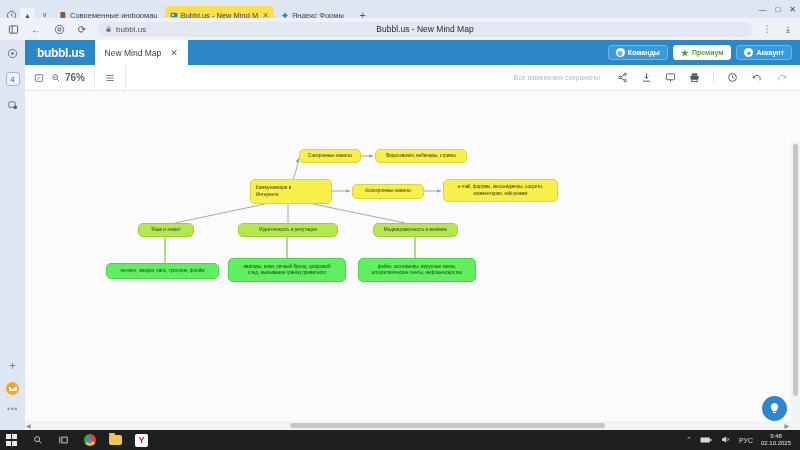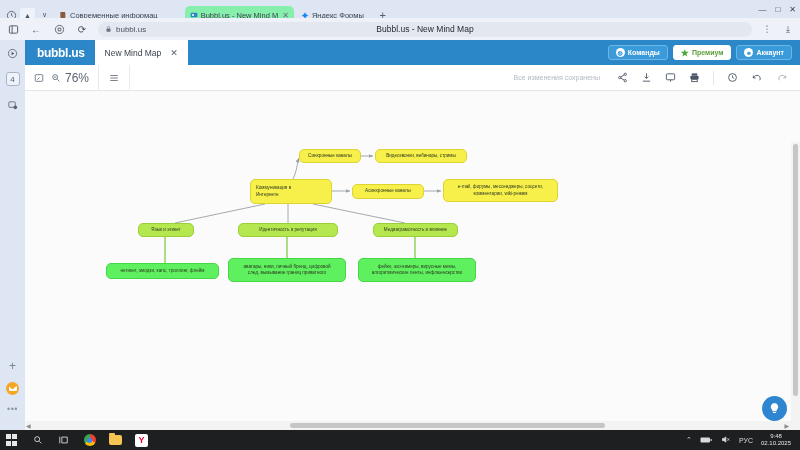--- a/index.html
+++ b/index.html
@@ -18,21 +18,21 @@
   }
   .hist-btn { width: 14px; height: 14px; display: flex; align-items: center; justify-content: center; color: #5c6470; }
   .tabnav { width: 15px; height: 14px; display: flex; align-items: center; justify-content: center;
             font-size: 7px; color: #4a5260; }
   .tabnav.box { background: #eef2fa; border-radius: 2px; }
   .tab {
     height: 18px; display: flex; align-items: center; gap: 3px;
     padding: 0 5px; font-size: 7.5px; color: #3c4350; max-width: 112px;
     border-radius: 5px 5px 0 0; white-space: nowrap; overflow: hidden;
   }
-  .tab.active { background: #86efac; margin-left: 20px; }
+  .tab.active { background: #fde047; }
   .tab .favicon { width: 8px; height: 8px; flex: 0 0 8px; display:flex; align-items:center; justify-content:center;}
   .tab .tlabel { overflow: hidden; text-overflow: clip; }
   .tab .tclose { font-size: 8px; color: #69707c; margin-left: 1px; }
   .newtab { width: 16px; height: 16px; display: flex; align-items: center; justify-content: center;
             font-size: 11px; color: #555c68; margin-left: 4px; }
   .winbtns { position: absolute; right: 4px; top: 0; height: 18px; display: flex; align-items: center; gap: 9px;
              font-size: 8px; color: #3c4350; }
 
   
   .addrbar {
@@ -92,21 +92,21 @@
   .pill .dot { width: 9px; height: 9px; border-radius: 50%; background: #ffffff; color: #3b9ada;
                display: flex; align-items: center; justify-content: center; font-size: 6px; }
   .pill.light .star { color: #44a832; font-size: 9px; }
 
   .app-toolbar {
     height: 26px; background: #ffffff; border-bottom: 1px solid #e3e6ea;
     display: flex; align-items: center; position: relative;
   }
   .tb-group { display: flex; align-items: center; height: 26px; padding: 0 9px; gap: 7px;
               border-right: 1px solid #e8ebee; }
-  .tb-item { display: flex; align-items: center; gap: 4px; color: #5a6472; font-size: 12px; }
+  .tb-item { display: flex; align-items: center; gap: 4px; color: #5a6472; font-size: 10px; font-weight: bold; }
   .tb-icon { font-size: 10px; color: #606a78; display: flex; align-items: center; }
   .tb-right { margin-left: auto; display: flex; align-items: center; gap: 13px; padding-right: 12px; }
   .saved { font-size: 7px; color: #b3bac4; margin-right: 4px; }
   .tb-sep { width: 1px; height: 14px; background: #e3e6ea; }
 
   
   .canvas { position: absolute; left: 0; top: 51px; width: 775px; height: 339px;
             background: #fbfbfb; overflow: hidden; }
   .node {
     position: absolute; border-radius: 5px; display: flex; align-items: center;

